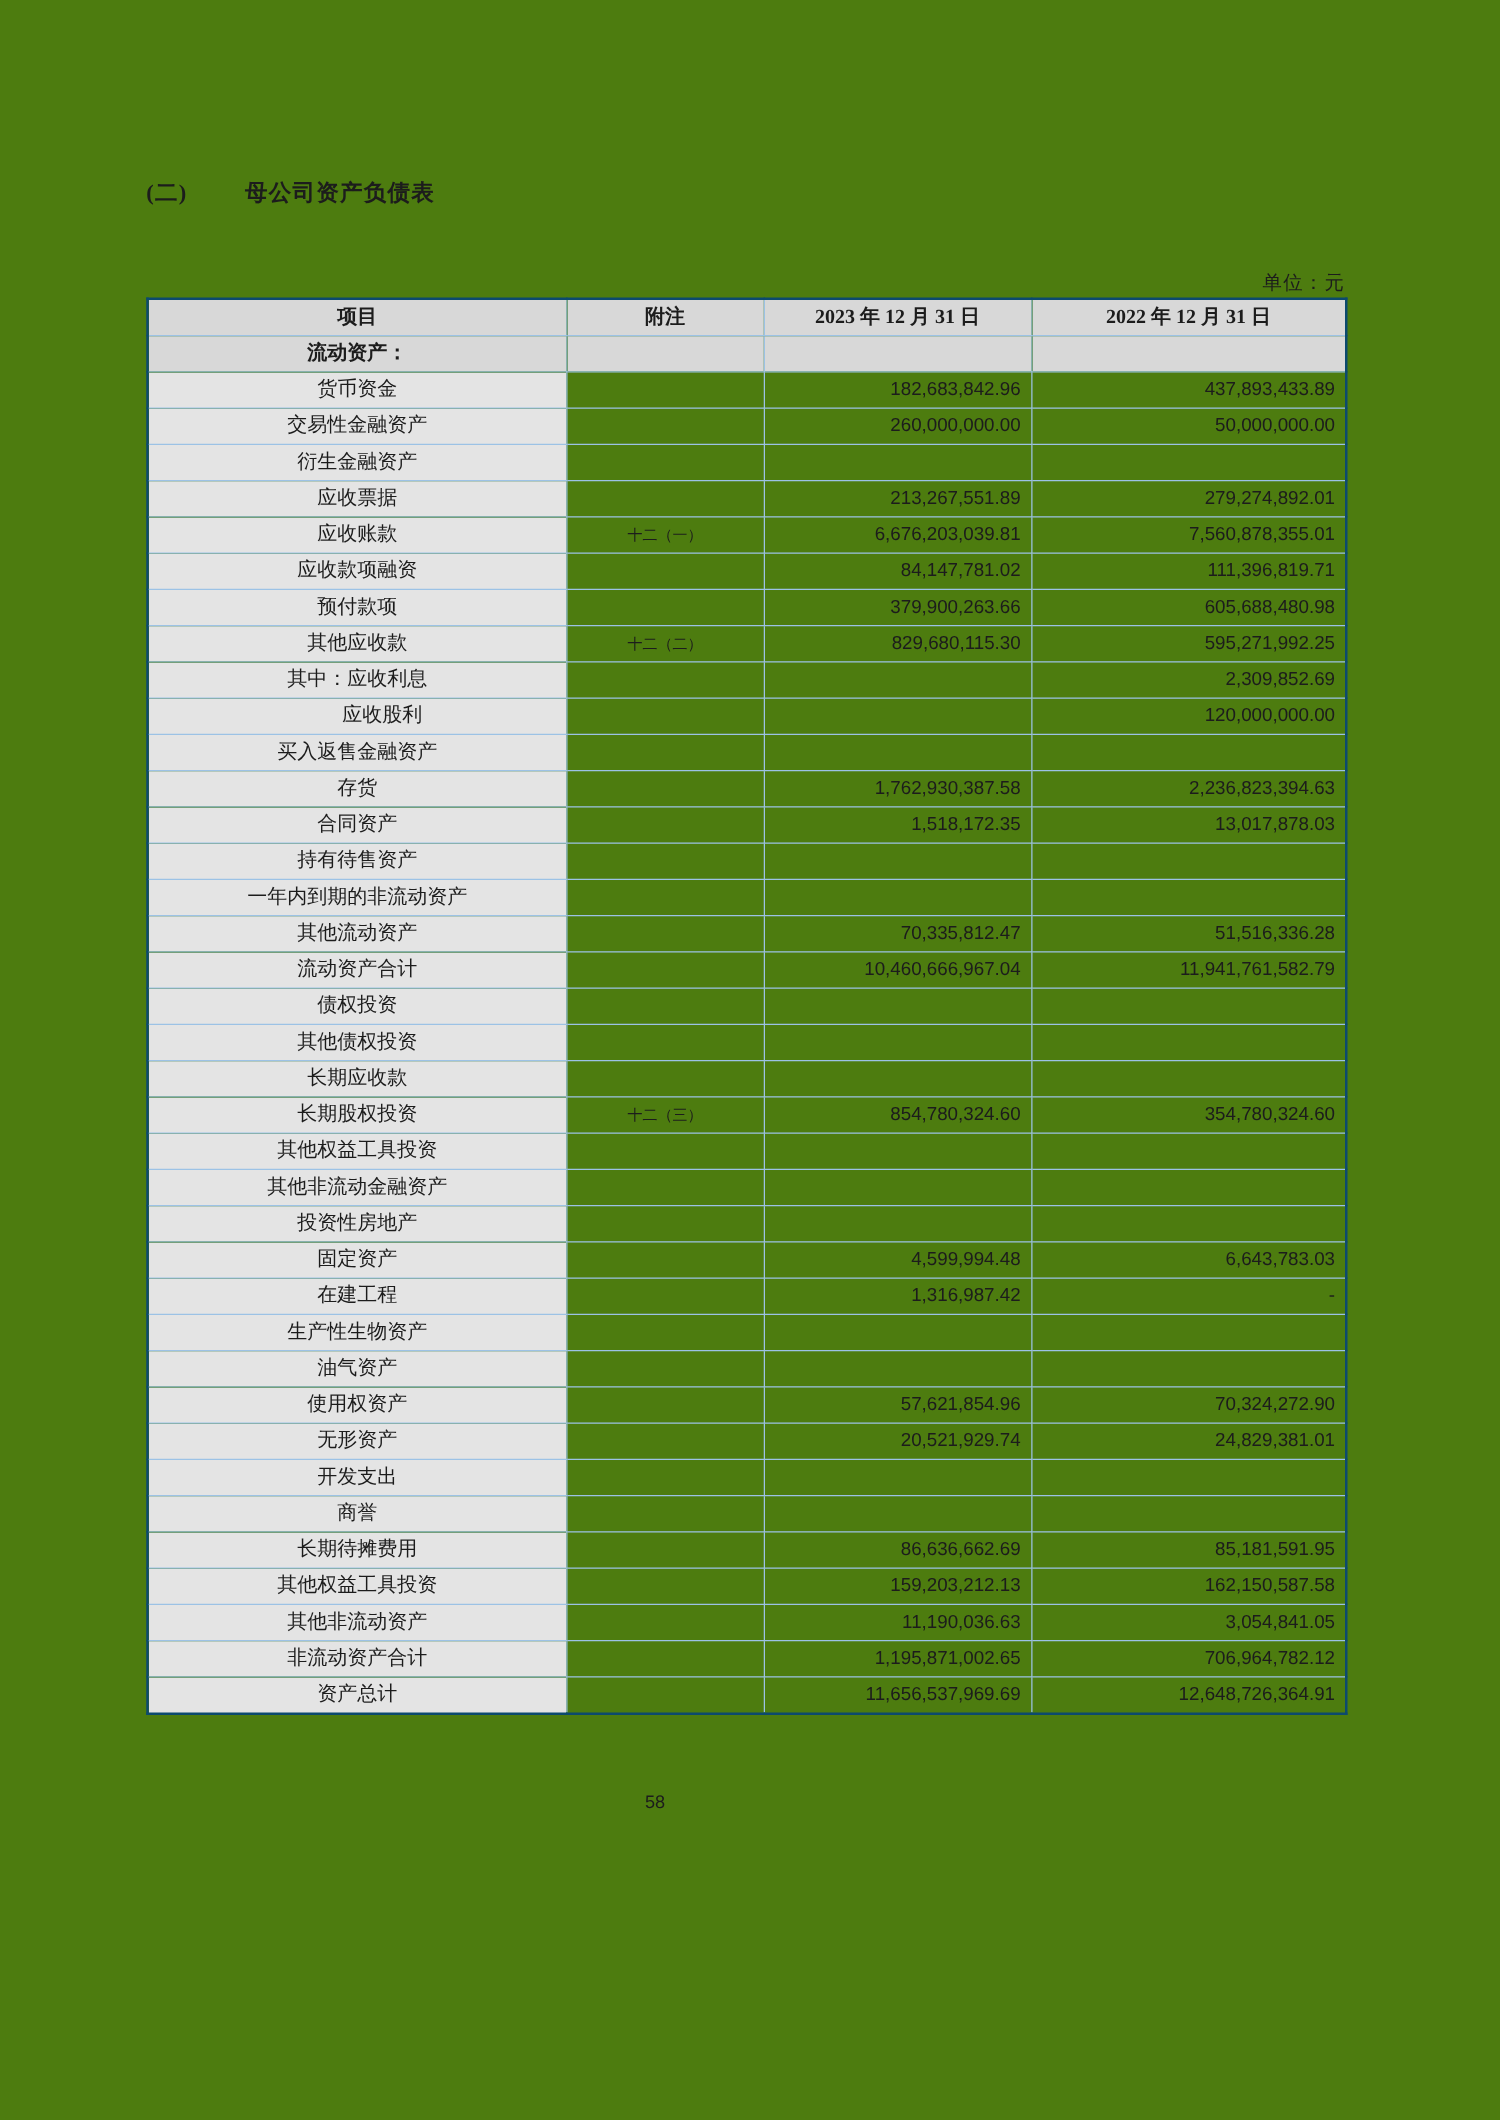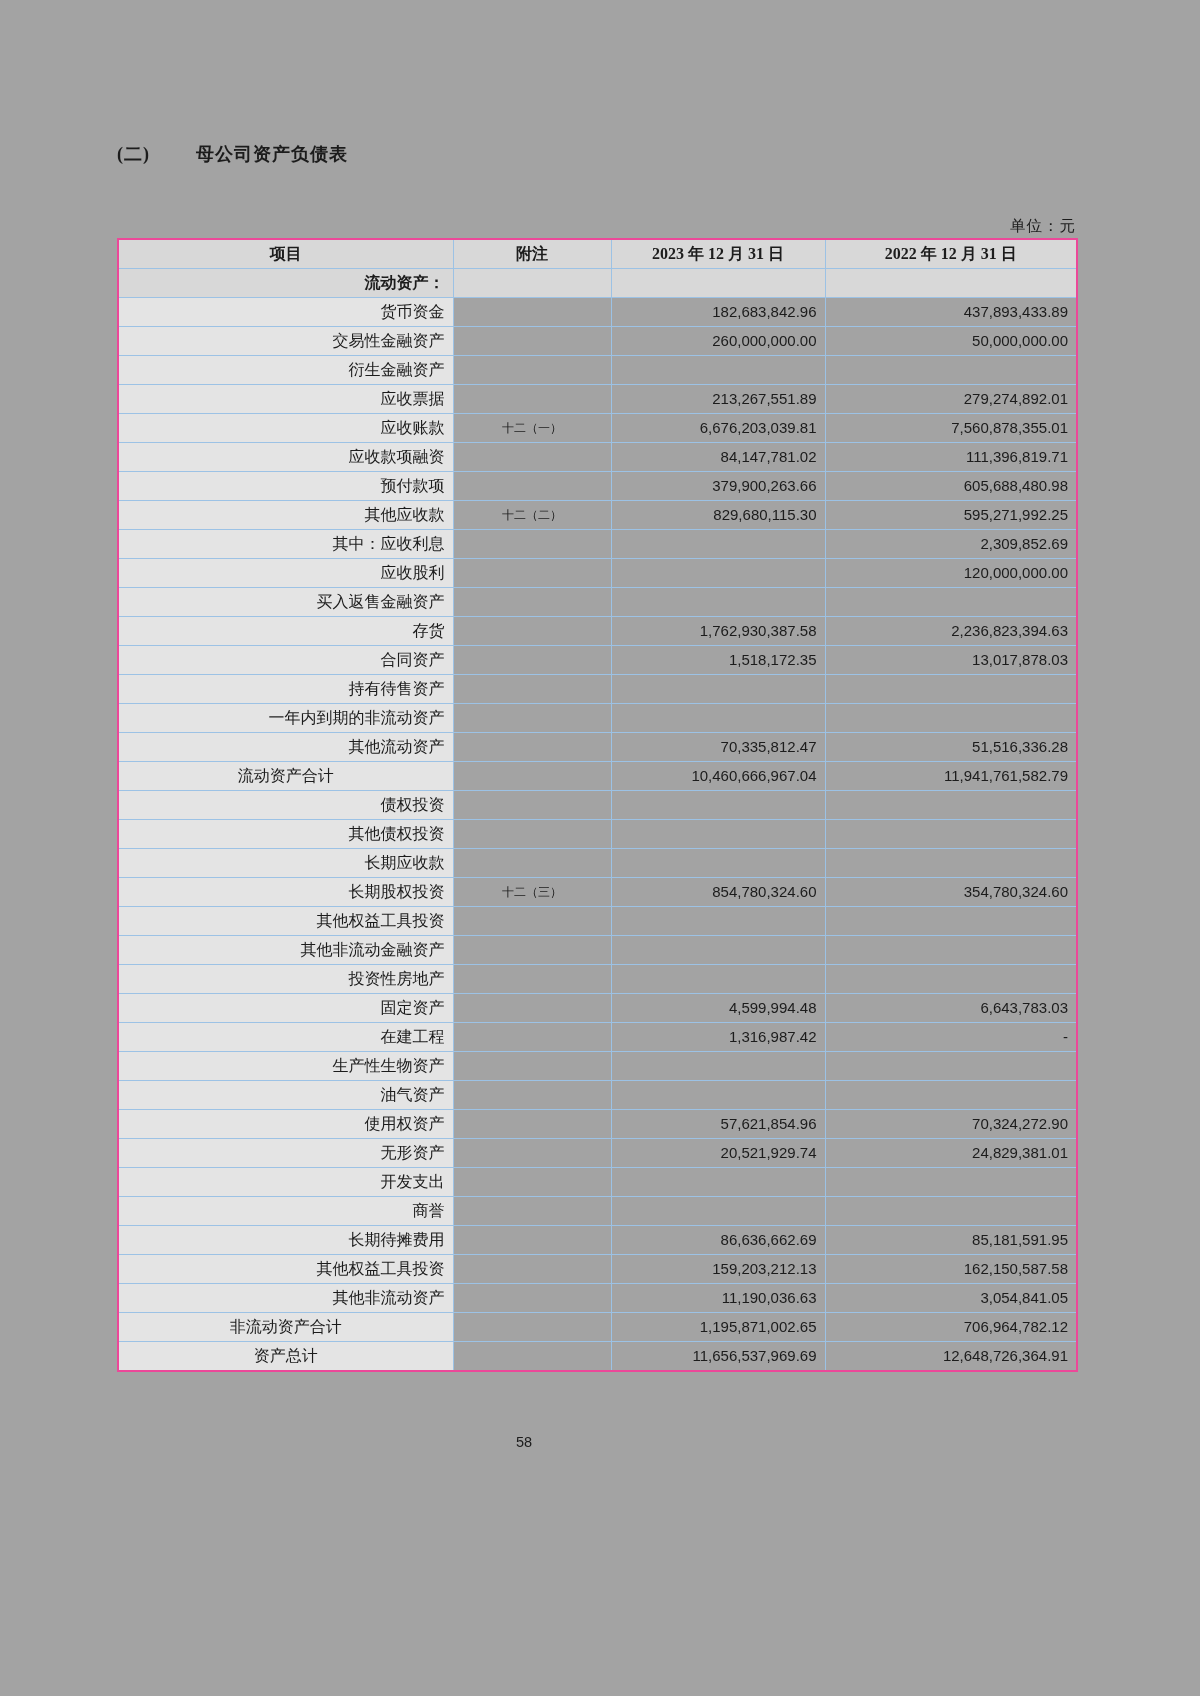--- a/index.html
+++ b/index.html
@@ -1,45 +1,45 @@
 <!DOCTYPE html>
 <html><head>
 <meta charset="utf-8">
 <style>
   html,body { margin:0; padding:0; background:#ffffff; }
   .page {
-    position:relative; width:1200px; height:1696px; background:#a3a3a3;
+    position:relative; width:1200px; height:1696px; background:#4d7c0f;
     font-family:"Liberation Serif","DejaVu Serif",serif; color:#1c1c1c;
     overflow:hidden;
   }
   .doc-title {
     position:absolute; left:117px; top:142px;
     font-size:18px; font-weight:bold; letter-spacing:1px; white-space:nowrap;
   }
   .doc-title .title-text { margin-left:46px; }
   .unit-label {
     position:absolute; left:117px; top:192px; width:959px;
     text-align:right; font-size:15.5px; letter-spacing:1px;margin-top:24px;
   }
   table.bs-table {
     position:absolute; left:117px; top:238px; width:959px;
     border-collapse:collapse; table-layout:fixed;
-    border:2px solid #ec4899;
+    border:2px solid #0c4a6e;
   }
   .bs-table th, .bs-table td {
     border:1.5px solid #9cc2e5;
     height:28px; line-height:28px;
     padding:0 8px;
     font-size:16px;
     white-space:nowrap; overflow:hidden;
   }
   .bs-table th {
     background:#d8d8d8; font-weight:bold; text-align:center; font-size:16px;
   }
-  .bs-table td.item { background:#e4e4e4; text-align:right; }
+  .bs-table td.item { background:#e4e4e4; text-align:center; }
   .bs-table td.note { text-align:center; font-size:12px; }
   .bs-table td.num  {
     text-align:right;
     font-family:"Liberation Sans","DejaVu Sans",sans-serif;
     font-size:15px;
   }
   tr.row-section td { background:#d8d8d8; }
   tr.row-section td.item { background:#d8d8d8; font-weight:bold; }
   tr.row-total td.item { text-align:center; font-weight:normal; }
   tr.row-sub2 td.item { padding-left:48px; }

